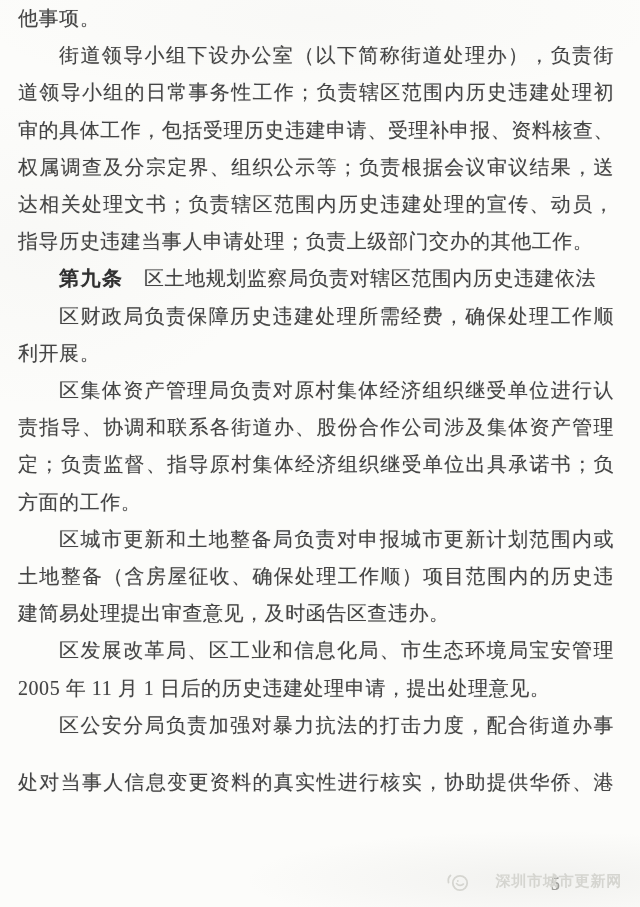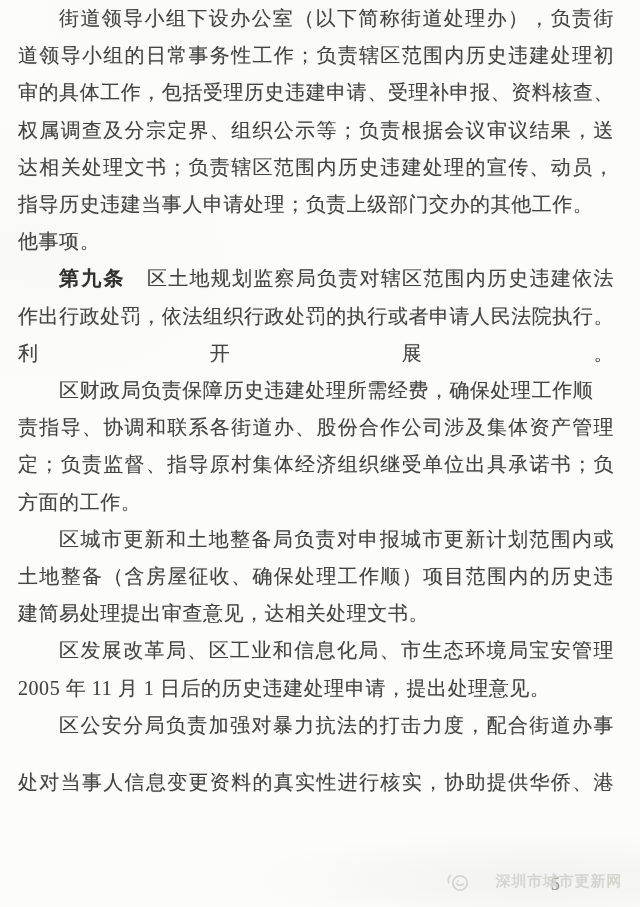--- a/index.html
+++ b/index.html
@@ -62,54 +62,54 @@
   }
 </style>
 </head>
 <body>
 
 <div class="page">
 
   <div class="text-block">
 
     <section class="para">
+      <div class="tline">他事项。</div>
+    </section>
+
+    <section class="para">
       <div class="tline first-line">街道领导小组下设办公室（以下简称街道处理办），负责街</div>
       <div class="tline">道领导小组的日常事务性工作；负责辖区范围内历史违建处理初</div>
       <div class="tline">审的具体工作，包括受理历史违建申请、受理补申报、资料核查、</div>
       <div class="tline">权属调查及分宗定界、组织公示等；负责根据会议审议结果，送</div>
       <div class="tline">达相关处理文书；负责辖区范围内历史违建处理的宣传、动员，</div>
       <div class="tline">指导历史违建当事人申请处理；负责上级部门交办的其他工作。</div>
     </section>
 
     <section class="para">
-      <div class="tline">他事项。</div>
+      <div class="tline first-line">
+        <span class="article-term">第九条</span><span>　</span><span>区土地规划监察局负责对辖区范围内历史违建依法</span>
+      </div>
     </section>
 
     <section class="para">
-      <div class="tline first-line">
-        <span class="article-term">第九条</span><span>　</span><span>区土地规划监察局负责对辖区范围内历史违建依法</span>
-      </div>
-      <div class="tline">作出行政处罚，依法组织行政处罚的执行或者申请人民法院执行。</div>
+      <div class="tline first-line">区财政局负责保障历史违建处理所需经费，确保处理工作顺</div>
+      <div class="tline">利开展。</div>
     </section>
 
     <section class="para">
-      <div class="tline">利开展。</div>
-      <div class="tline first-line">区财政局负责保障历史违建处理所需经费，确保处理工作顺</div>
-    </section>
-
-    <section class="para">
+      <div class="tline first-line">区集体资产管理局负责对原村集体经济组织继受单位进行认</div>
       <div class="tline">责指导、协调和联系各街道办、股份合作公司涉及集体资产管理</div>
       <div class="tline">定；负责监督、指导原村集体经济组织继受单位出具承诺书；负</div>
       <div class="tline">方面的工作。</div>
     </section>
 
     <section class="para">
       <div class="tline first-line">区城市更新和土地整备局负责对申报城市更新计划范围内或</div>
       <div class="tline">土地整备（含房屋征收、确保处理工作顺）项目范围内的历史违</div>
-      <div class="tline">建简易处理提出审查意见，达相关处理文书。</div>
+      <div class="tline">建简易处理提出审查意见，及时函告区查违办。</div>
     </section>
 
     <section class="para">
       <div class="tline first-line">区发展改革局、区工业和信息化局、市生态环境局宝安管理</div>
       <div class="tline">2005 年 11 月 1 日后的历史违建处理申请，提出处理意见。</div>
     </section>
 
     <section class="para">
       <div class="tline first-line">区公安分局负责加强对暴力抗法的打击力度，配合街道办事</div>
       <div class="tline full">处对当事人信息变更资料的真实性进行核实，协助提供华侨、港</div>

